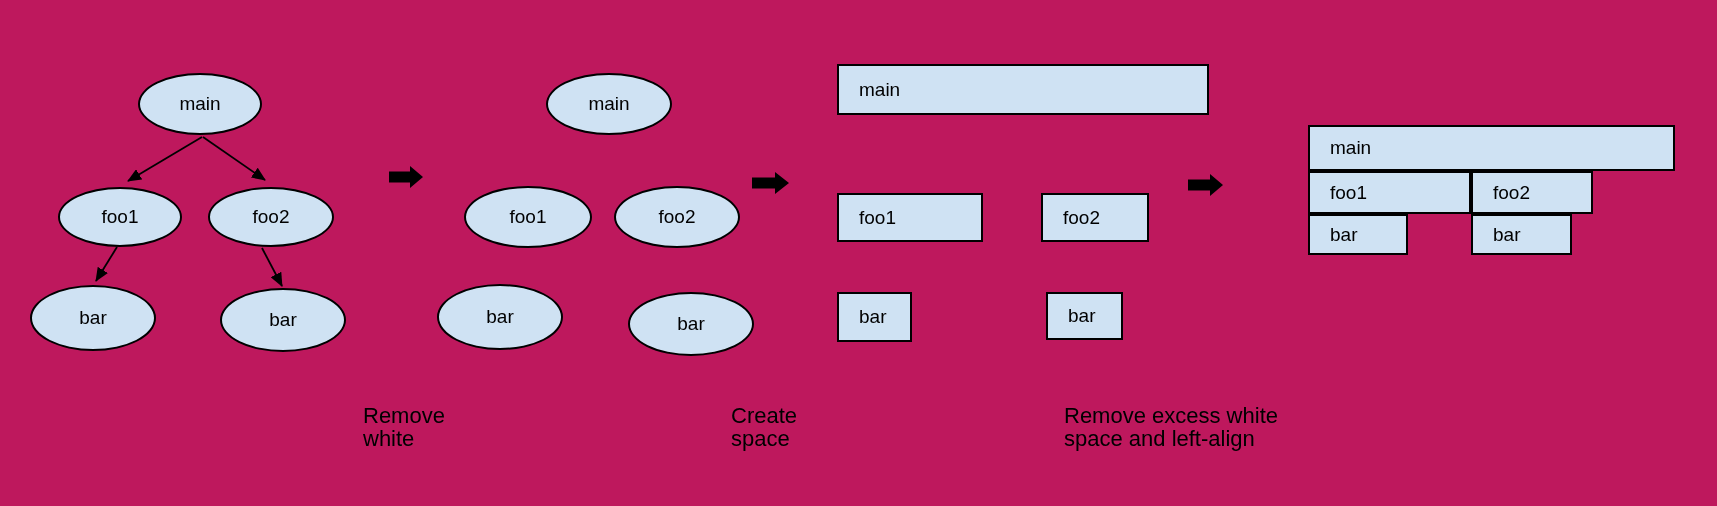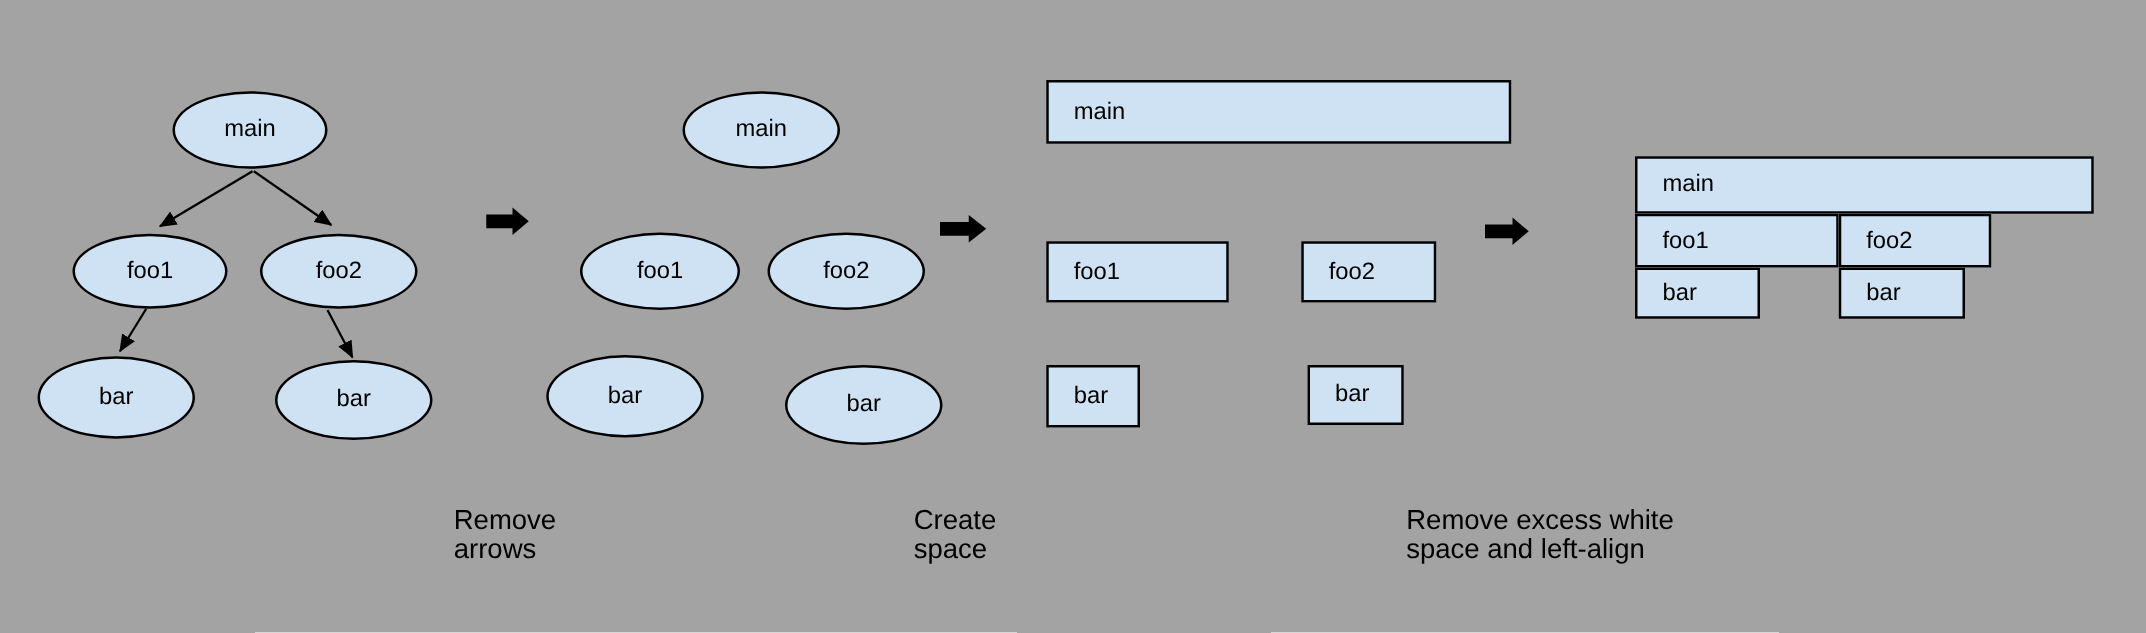--- a/index.html
+++ b/index.html
@@ -1,20 +1,20 @@
 <!DOCTYPE html>
 <html><head>
 <meta charset="utf-8">
 <style>
   html, body { margin: 0; padding: 0; background: #ffffff; }
   .canvas {
     position: relative;
     width: 1717px;
     height: 506px;
-    background: #a3a3a3;
+    background: #be185d;
     font-family: "Liberation Sans", sans-serif;
     overflow: hidden;
   }
   .overlay { position: absolute; left: 0; top: 0; }
   .overlay line { stroke: #000000; stroke-width: 1.8px; }
   .overlay .block-arrow path { fill: #000000; stroke: none; }
   .node {
     position: absolute;
     box-sizing: border-box;
     background: #cfe2f3;
@@ -79,19 +79,19 @@
   <div class="node rect" style="left:837px;top:292px;width:75px;height:50px">bar</div>
   <div class="node rect" style="left:1046px;top:292px;width:77px;height:48px">bar</div>
 
   <div class="node rect" style="left:1308px;top:125px;width:367px;height:46px">main</div>
   <div class="node rect" style="left:1308px;top:171px;width:163px;height:43px">foo1</div>
   <div class="node rect" style="left:1471px;top:171px;width:122px;height:43px">foo2</div>
   <div class="node rect" style="left:1308px;top:214px;width:100px;height:41px">bar</div>
   <div class="node rect" style="left:1471px;top:214px;width:101px;height:41px">bar</div>
 
   <div class="caption" style="left:363px;top:404px">Remove
-arrows</div>
+white</div>
   <div class="caption" style="left:731px;top:404px">Create
 space</div>
-  <div class="caption" style="left:1125px;top:404px">Remove excess white
+  <div class="caption" style="left:1064px;top:404px">Remove excess white
 space and left-align</div>
 
 </div>
 
 </body></html>

